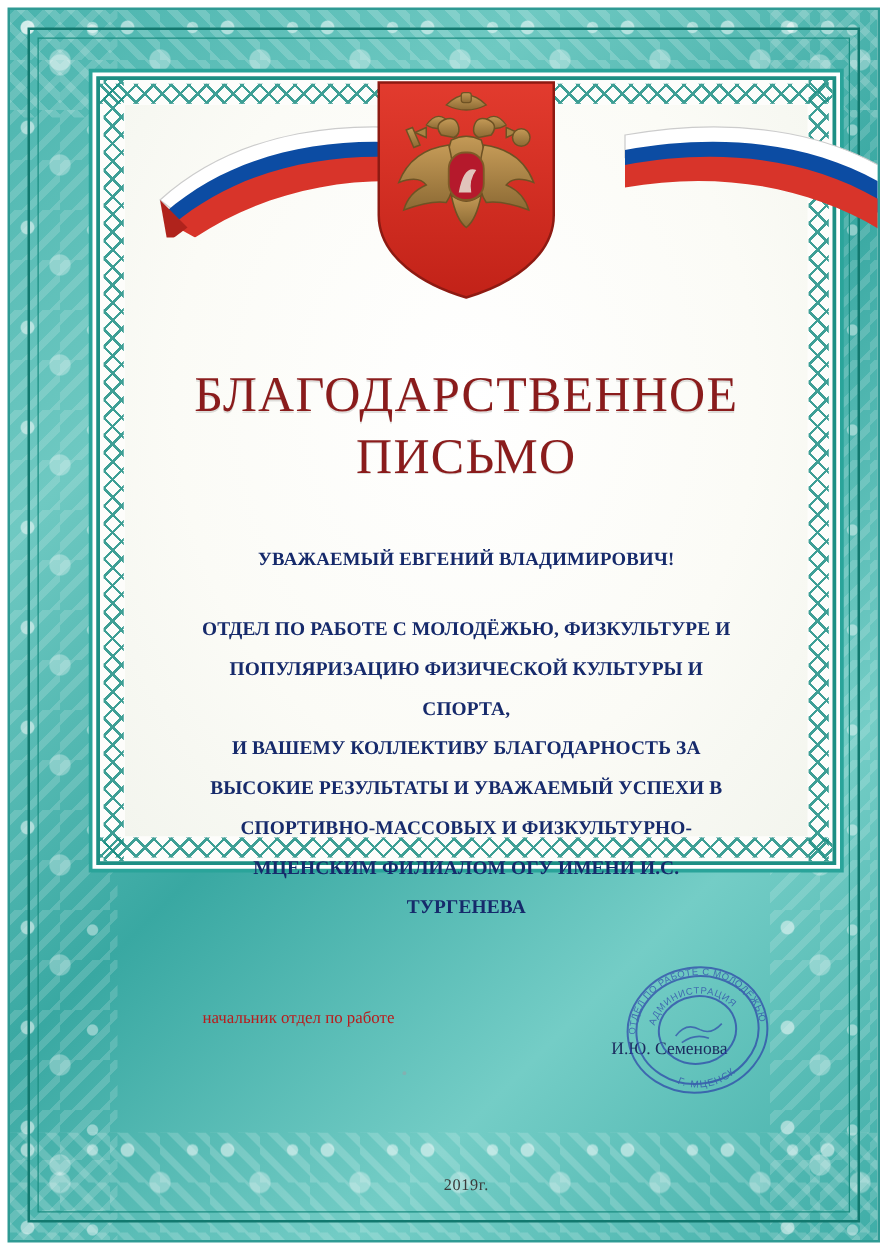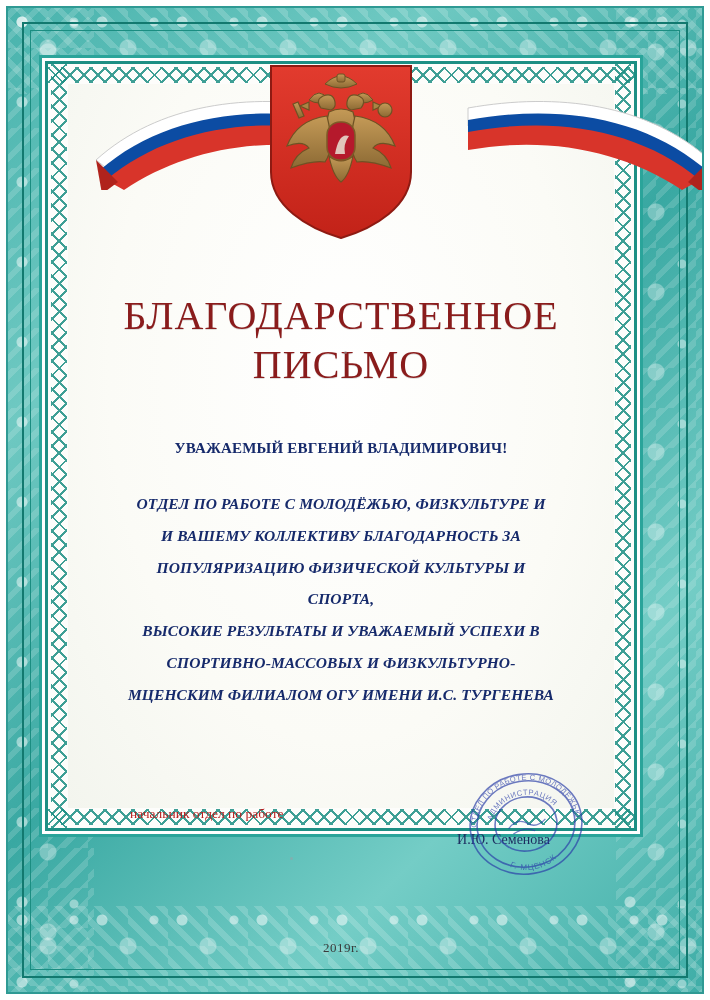--- a/index.html
+++ b/index.html
@@ -70,24 +70,24 @@
     position: absolute;
     border: 2px solid #12796f;
     pointer-events: none;
   }
   .keyline.k1 { left: 14px; top: 14px; right: 14px; bottom: 14px; }
   .keyline.k2 { left: 22px; top: 22px; right: 22px; bottom: 22px; border-width: 1px; border-color: #1b8d81; }
 
   
   .sheet {
     position: absolute;
-    left: 40px;
+    left: 72px;
     top: 56px;
     width: 586px;
-    height: 764px;
+    height: 625px;
     background: #fdfdfb;
     box-sizing: border-box;
     box-shadow: 0 0 0 3px #1d8f84, 0 0 0 6px #ffffff, 0 0 0 9px #2aa49a;
   }
   
   .saw {
     position: absolute;
     left: 0; right: 0;
     height: 16px;
     background:
@@ -169,21 +169,20 @@
     font-size: 15px;
     letter-spacing: .2px;
   }
   .body-text {
     position: absolute;
     left: 78px;
     right: 78px;
     top: 424px;
     text-align: center;
     color: #162a6b;
-    font-style: italic;
     font-weight: bold;
     font-size: 15.5px;
     line-height: 2.05;
     letter-spacing: .1px;
   }
   .body-text p { margin: 0; }
 
   
   .sign-block {
     position: absolute;
@@ -329,22 +328,22 @@
 
       <div class="title">
         <div>БЛАГОДАРСТВЕННОЕ</div>
         <div>ПИСЬМО</div>
       </div>
 
       <div class="salutation">УВАЖАЕМЫЙ ЕВГЕНИЙ ВЛАДИМИРОВИЧ!</div>
 
       <div class="body-text">
         <p>ОТДЕЛ ПО РАБОТЕ С МОЛОДЁЖЬЮ, ФИЗКУЛЬТУРЕ И</p>
+        <p>ПОПУЛЯРИЗАЦИЮ ФИЗИЧЕСКОЙ КУЛЬТУРЫ И СПОРТА,</p>
         <p>И ВАШЕМУ КОЛЛЕКТИВУ БЛАГОДАРНОСТЬ ЗА</p>
-        <p>ПОПУЛЯРИЗАЦИЮ ФИЗИЧЕСКОЙ КУЛЬТУРЫ И СПОРТА,</p>
         <p>ВЫСОКИЕ РЕЗУЛЬТАТЫ И УВАЖАЕМЫЙ УСПЕХИ В</p>
         <p>СПОРТИВНО-МАССОВЫХ И ФИЗКУЛЬТУРНО-</p>
         <p>МЦЕНСКИМ ФИЛИАЛОМ ОГУ ИМЕНИ И.С. ТУРГЕНЕВА</p>
       </div>
 
       <div class="sign-block">
         <div>начальник отдел по работе</div>
       </div>
 
       <div class="sign-name">И.Ю.  Семенова</div>

